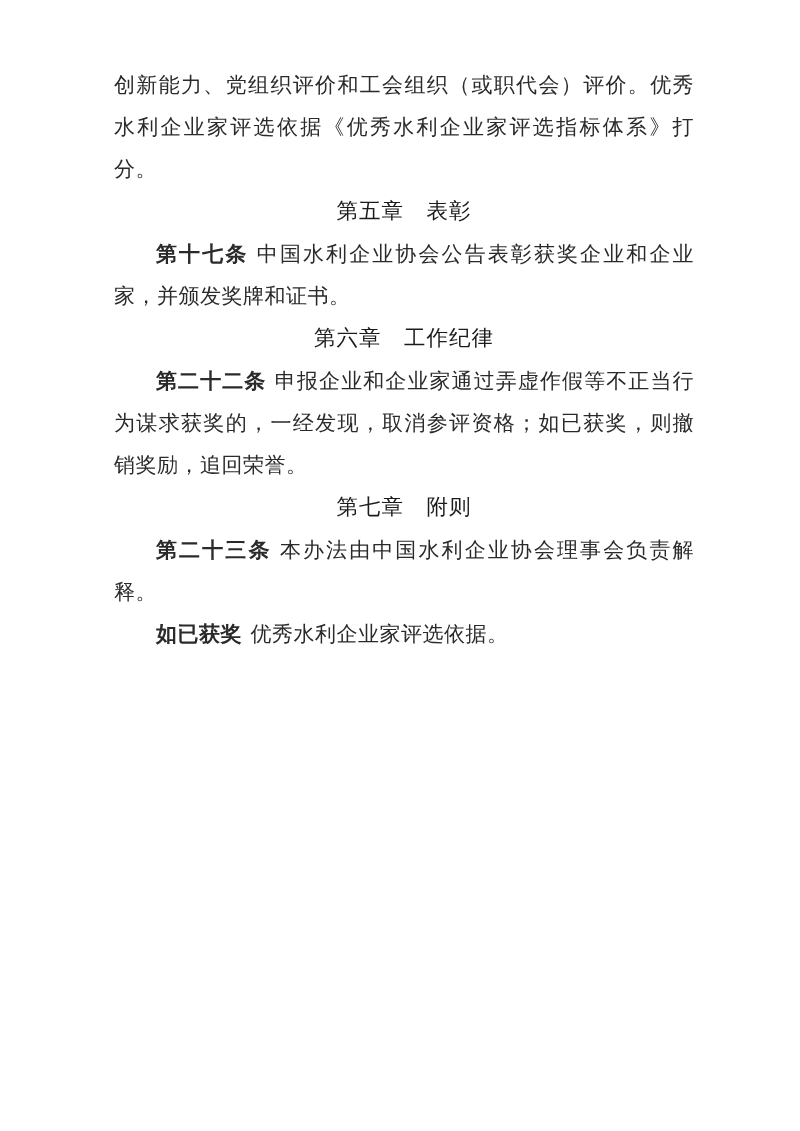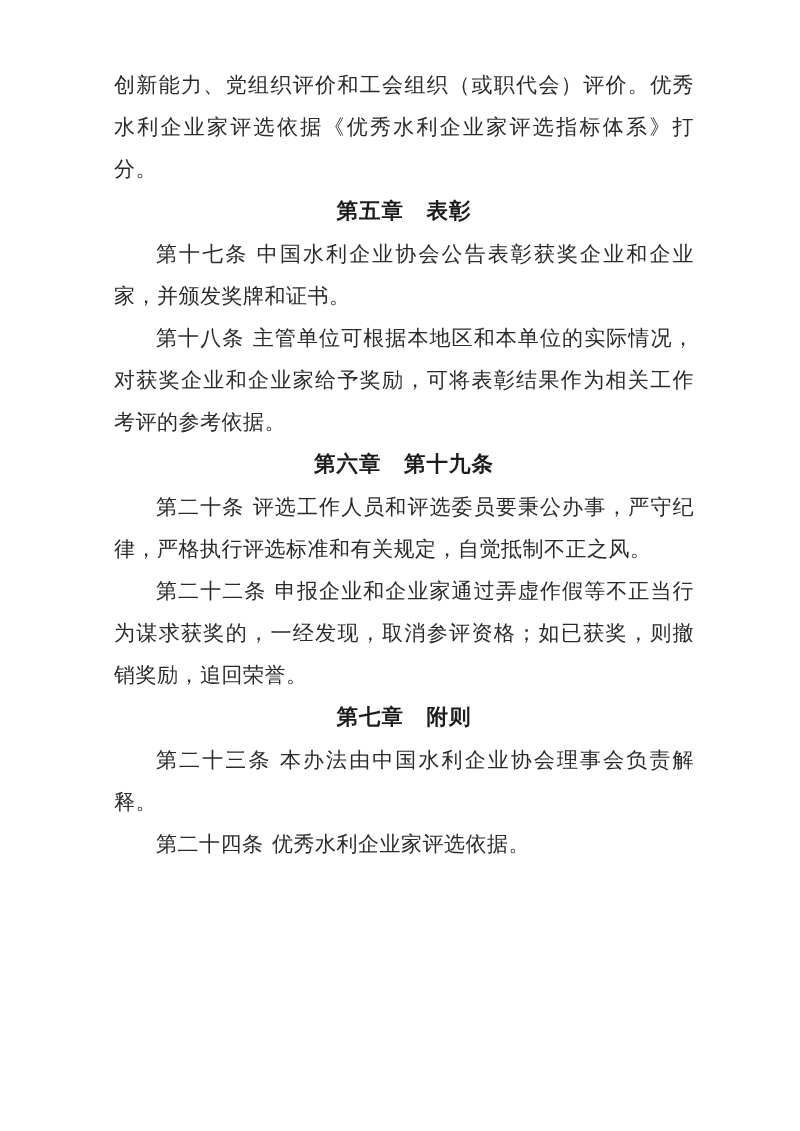--- a/index.html
+++ b/index.html
@@ -26,27 +26,27 @@
     margin: 0;
     font-size: 21px;
     line-height: 42px;
     text-align: justify;
     letter-spacing: 0.5px;
   }
   .para.article {
     text-indent: 2em;
   }
   .article-label {
-    font-weight: 400;
+    font-weight: 700;
     margin-right: 0.4em;
   }
   .chapter-heading {
     margin: 0;
     font-family: "Liberation Sans", "DejaVu Sans", sans-serif;
-    font-weight: 700;
+    font-weight: 400;
     font-size: 21.5px;
     line-height: 43px;
     text-align: center;
     color: #1c1c1c;
     letter-spacing: 1px;
   }
   .page-number {
     position: absolute;
     top: 1022px;
     right: 116px;
@@ -62,32 +62,30 @@
 
 <div class="page">
   <div class="content">
 
     <p class="para">创新能力、党组织评价和工会组织（或职代会）评价。优秀水利企业家评选依据《优秀水利企业家评选指标体系》打分。</p>
 
     <h2 class="chapter-heading">第五章　表彰</h2>
 
     <p class="para article"><span class="article-label">第十七条</span><span>中国水利企业协会公告表彰获奖企业和企业家，并颁发奖牌和证书。</span></p>
 
-    <p class="para article"><span class="article-label">第十八条</span><span>主管单位可根据本地区和本单位的实际情况，对获奖企业和企业家给予奖励，可将表彰结果作为相关工作考评的参考依据。</span></p>
 
 
-    <h2 class="chapter-heading">第六章　第十九条</h2>
+    <h2 class="chapter-heading">第六章　工作纪律</h2>
 
-    <p class="para article"><span class="article-label">第二十条</span><span>评选工作人员和评选委员要秉公办事，严守纪律，严格执行评选标准和有关规定，自觉抵制不正之风。</span></p>
 
 
     <p class="para article"><span class="article-label">第二十二条</span><span>申报企业和企业家通过弄虚作假等不正当行为谋求获奖的，一经发现，取消参评资格；如已获奖，则撤销奖励，追回荣誉。</span></p>
 
     <h2 class="chapter-heading">第七章　附则</h2>
 
     <p class="para article"><span class="article-label">第二十三条</span><span>本办法由中国水利企业协会理事会负责解释。</span></p>
 
-    <p class="para article"><span class="article-label">第二十四条</span><span>优秀水利企业家评选依据。</span></p>
+    <p class="para article"><span class="article-label">如已获奖</span><span>优秀水利企业家评选依据。</span></p>
 
   </div>
 
   <div class="page-number">- 7 -</div>
 </div>
 
 </body></html>

